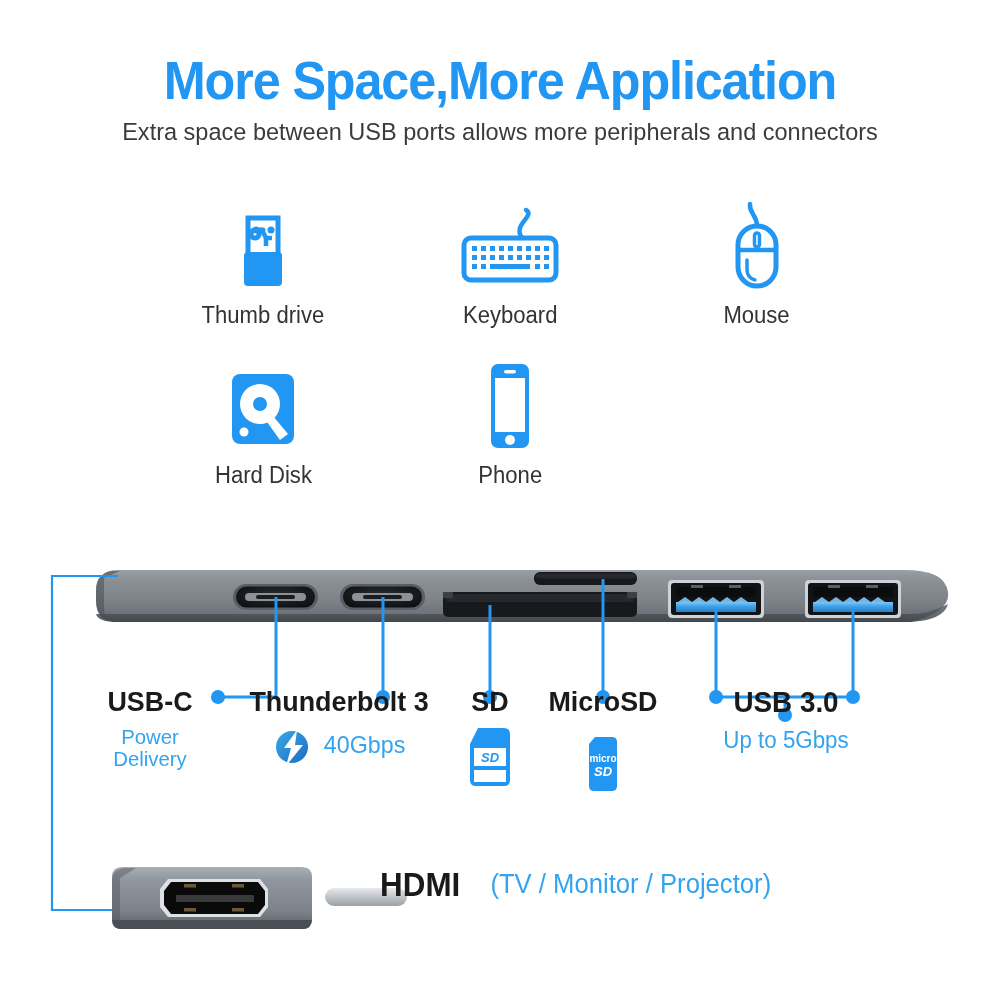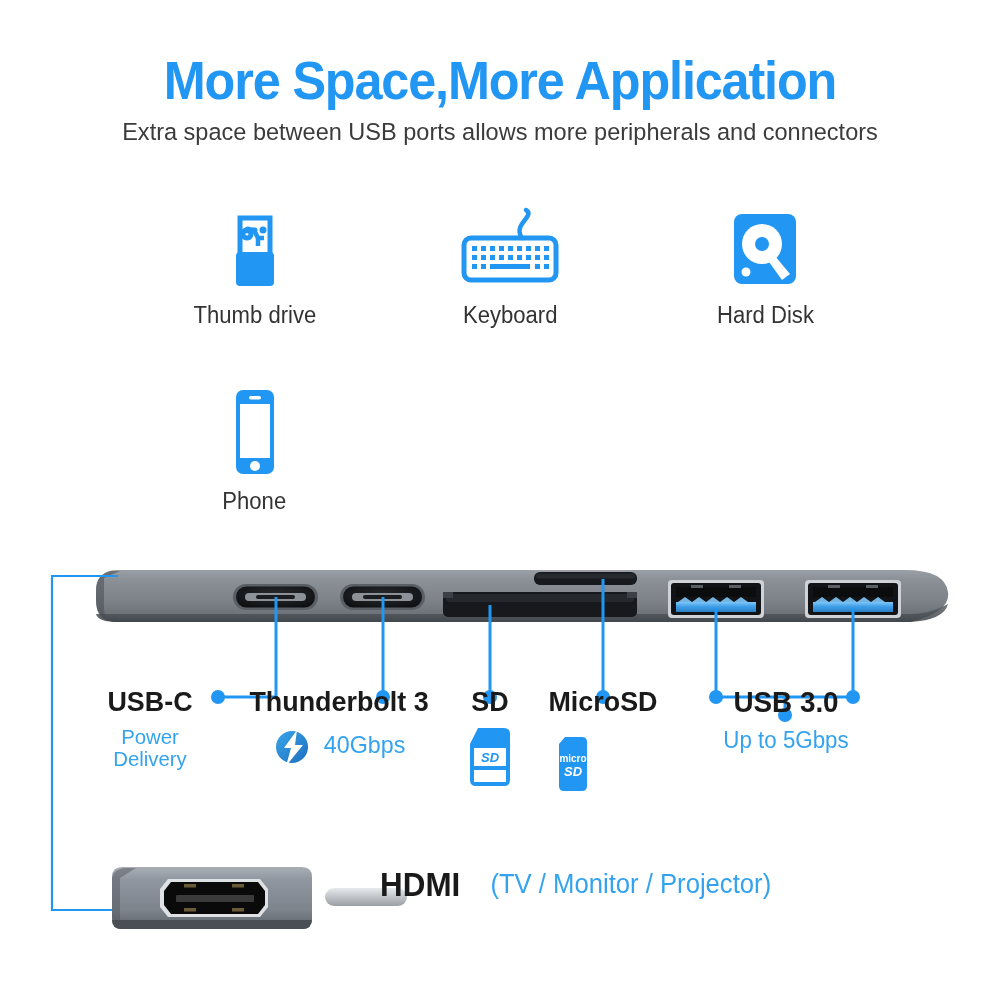--- a/index.html
+++ b/index.html
@@ -35,21 +35,20 @@
     transform: scaleX(0.96);
     white-space: nowrap;
   }
 
   
   #icon-grid {
     left: 140px; top: 200px; width: 740px;
     display: grid;
     grid-template-columns: repeat(3, 1fr);
     grid-auto-rows: 160px;
-    gap: 26px;
   }
   .icon-cell {
     display: flex; flex-direction: column;
     align-items: center; justify-content: flex-start;
   }
   .icon-art {
     height: 92px; display: flex;
     align-items: flex-end; justify-content: center;
   }
   .icon-caption {
@@ -148,20 +147,32 @@
           <rect x="40" y="64" width="40" height="5"></rect>
           <rect x="85" y="64" width="5" height="5"></rect>
             <rect x="94" y="64" width="5" height="5"></rect>
         </g>
       </svg>
     </div>
     <div class="icon-caption">Keyboard</div>
   </div>
 
 
+  <div class="icon-cell">
+    <div class="icon-art">
+      <svg width="64" height="92" viewBox="0 0 64 92">
+        <path d="M32 26 C 32 14, 24 14, 25 4" fill="none" stroke="#2196f3" stroke-width="4.5" stroke-linecap="round"></path>
+        <rect x="13" y="26" width="38" height="60" rx="19" fill="none" stroke="#2196f3" stroke-width="5"></rect>
+        <line x1="13" y1="50" x2="51" y2="50" stroke="#2196f3" stroke-width="4.5"></line>
+        <rect x="29.5" y="33" width="5" height="14" rx="2.5" fill="none" stroke="#2196f3" stroke-width="3.5"></rect>
+        <path d="M22 60 v10 a10 10 0 0 0 8 10" fill="none" stroke="#2196f3" stroke-width="3.5" stroke-linecap="round"></path>
+      </svg>
+    </div>
+    <div class="icon-caption">Mouse</div>
+  </div>
 
   <div class="icon-cell">
     <div class="icon-art">
       <svg width="78" height="92" viewBox="0 0 78 92">
         <rect x="8" y="14" width="62" height="70" rx="8" fill="#2196f3"></rect>
         <circle cx="36" cy="44" r="20" fill="#ffffff"></circle>
         <circle cx="36" cy="44" r="7" fill="#2196f3"></circle>
         <path d="M44 50 L64 74 L56 80 L38 55 Z" fill="#ffffff"></path>
         <circle cx="20" cy="72" r="4.5" fill="#ffffff"></circle>
       </svg>
@@ -333,21 +344,21 @@
 <div class="abs" style="left:466px; top:726px; width:48px; height:62px;">
   <svg width="48" height="62" viewBox="0 0 48 62">
     <path d="M12 2 L38 2 Q44 2 44 8 L44 54 Q44 60 38 60 L10 60 Q4 60 4 54 L4 18 Z" fill="#2196f3"></path>
     <rect x="8" y="22" width="32" height="18" fill="#ffffff"></rect>
     <text x="24" y="36" font-family="'Liberation Sans',sans-serif" font-size="13" font-weight="bold" font-style="italic" fill="#2196f3" text-anchor="middle">SD</text>
     <rect x="8" y="44" width="32" height="12" fill="#ffffff"></rect>
   </svg>
 </div>
 
 <div class="abs port-label" style="left:528px; top:686px; width:150px;">MicroSD</div>
-<div class="abs" style="left:551px; top:736px; width:44px; height:56px;text-align:center;">
+<div class="abs" style="left:581px; top:736px; width:44px; height:56px;text-align:center;">
   <svg width="44" height="56" viewBox="0 0 44 56">
     <path d="M14 1 L31 1 Q36 1 36 6 L36 50 Q36 55 31 55 L13 55 Q8 55 8 50 L8 8 Z" fill="#2196f3"></path>
     <text x="22" y="26" font-family="'Liberation Sans',sans-serif" font-size="10" font-weight="bold" fill="#ffffff" text-anchor="middle">micro</text>
     <text x="22" y="40" font-family="'Liberation Sans',sans-serif" font-size="13" font-weight="bold" font-style="italic" fill="#ffffff" text-anchor="middle">SD</text>
   </svg>
 </div>
 
 <div class="abs port-label" style="left:700px; top:686px; width:172px; font-size:29px;">USB 3.0</div>
 <div class="abs port-sub" style="left:700px; top:728px; width:172px; font-size:23px;">Up to 5Gbps</div>
 

